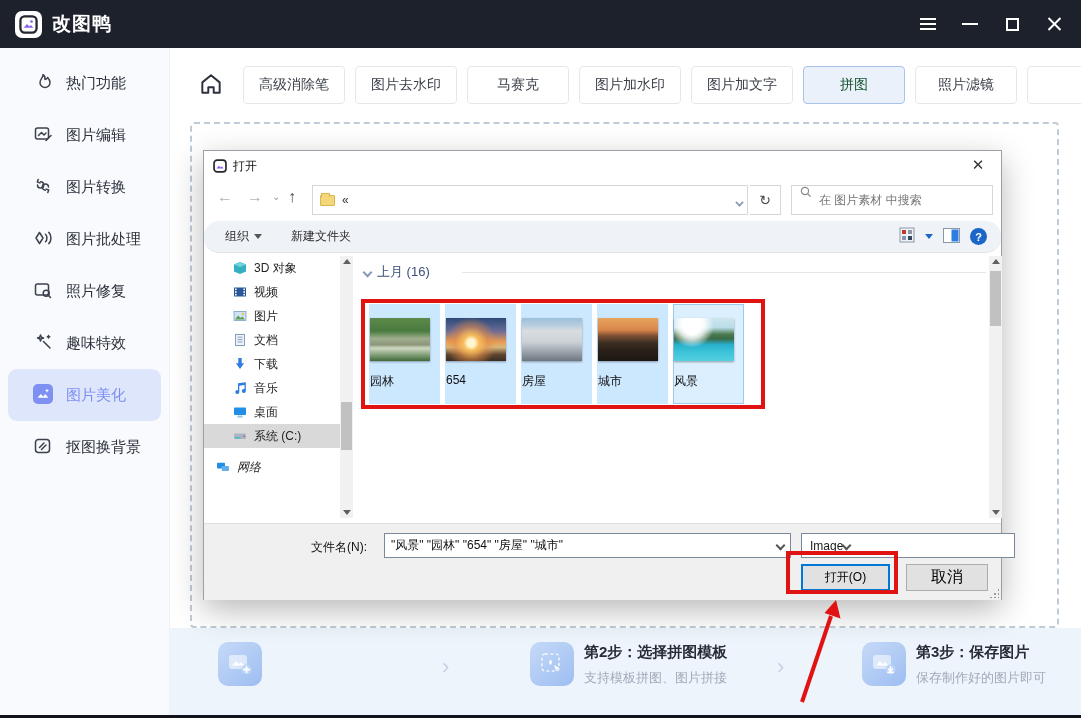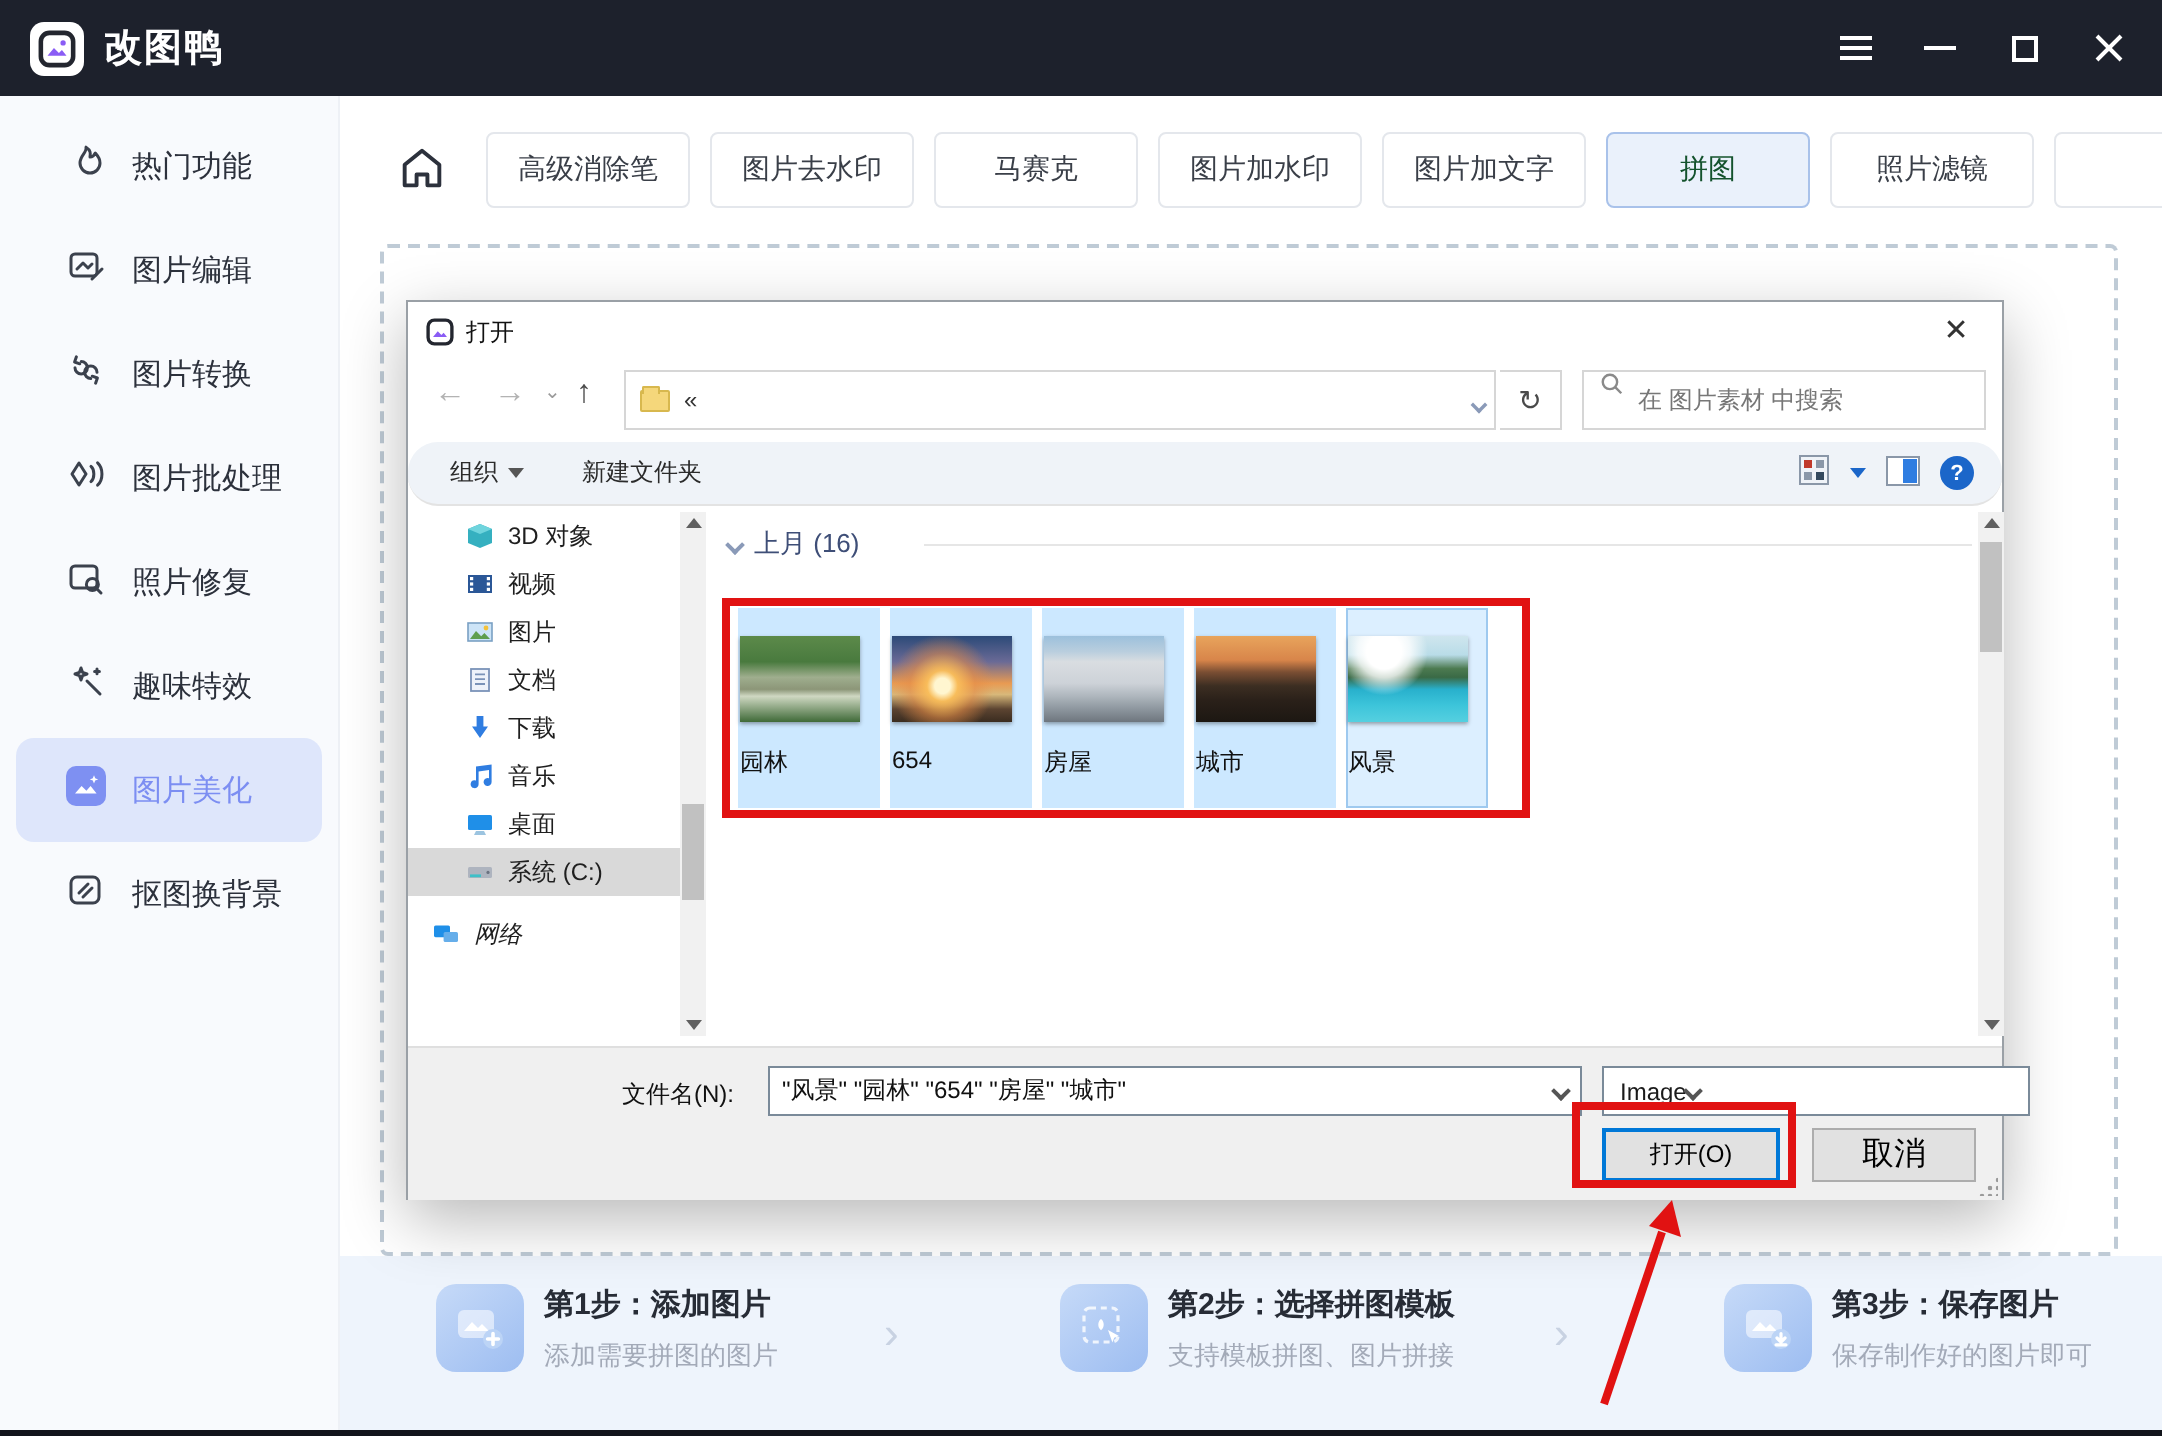--- a/index.html
+++ b/index.html
@@ -236,24 +236,20 @@
 <div class="stepsbar">
   <div class="step" style="left:48px">
     <div class="step-icon">
       <svg width="26" height="26" viewBox="0 0 26 26">
           <rect x="2" y="4" width="18" height="14" rx="3" fill="rgba(255,255,255,.55)"></rect>
           <path d="M5 14.5l4-4.5 3 3 2-2 3.5 3.5z" fill="#fff"></path>
           <circle cx="19.5" cy="18.5" r="5" fill="#bcd4f6"></circle>
           <path d="M19.5 15.8v5.4M16.8 18.5h5.4" stroke="#fff" stroke-width="1.8" stroke-linecap="round"></path>
         </svg>
     </div>
-    <div class="step-txt">
-      <div class="t1">第1步：添加图片</div>
-      <div class="t2">添加需要拼图的图片</div>
-    </div>
   </div>
   <div class="step-chev" style="left:272px">›</div>
   <div class="step" style="left:360px">
     <div class="step-icon">
       <svg width="26" height="26" viewBox="0 0 26 26">
           <rect x="3" y="3" width="17" height="17" rx="3" fill="none" stroke="rgba(255,255,255,.8)" stroke-width="1.6" stroke-dasharray="3 2.4"></rect>
           <path d="M11.5 8.5c-1.8 1.2-1.8 4.3 0 5.6 1.8-1.3 1.8-4.4 0-5.6z" fill="#fff"></path>
           <path d="M15 14l5.5 3-2.4.9-.9 2.4z" fill="#fff"></path>
         </svg>
     </div>

